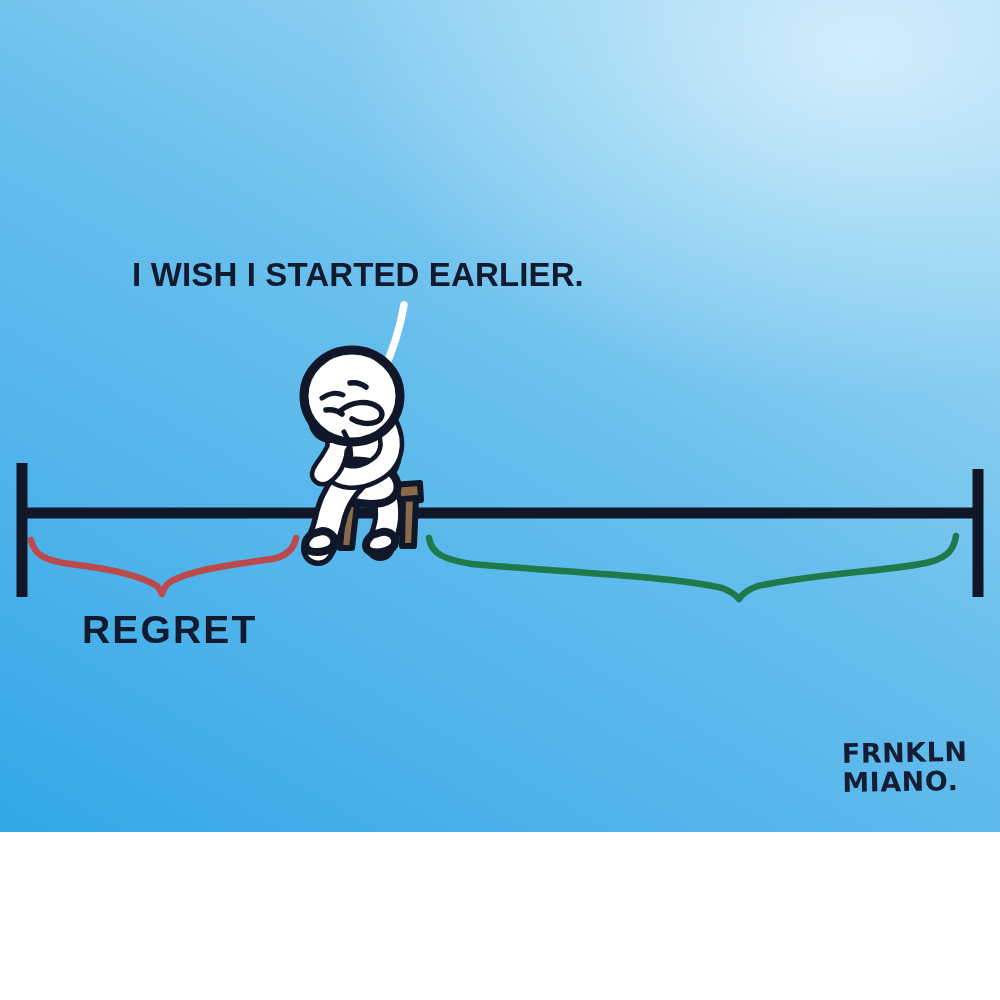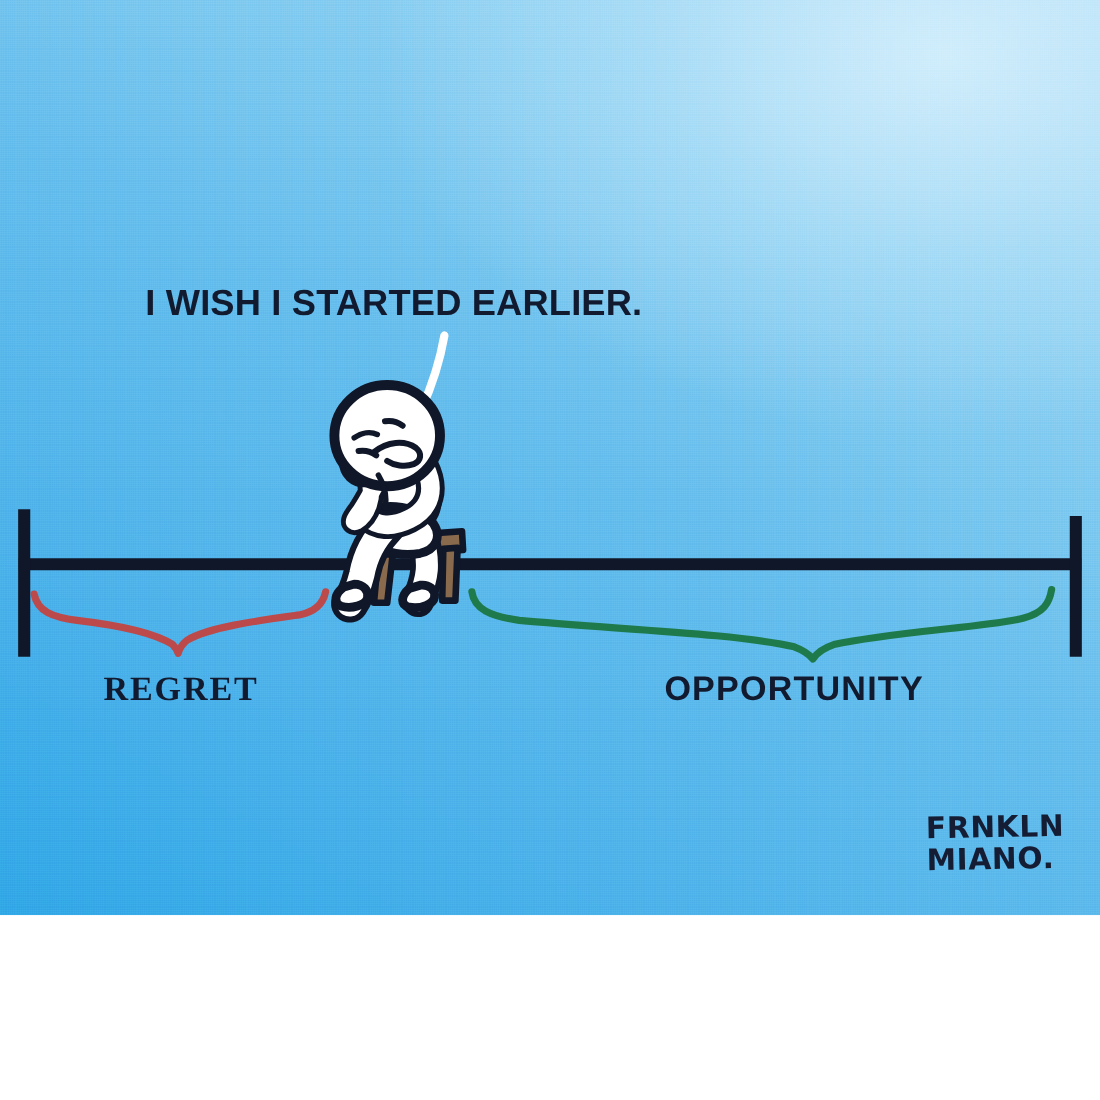--- a/index.html
+++ b/index.html
@@ -56,25 +56,24 @@
   #thought-text {
     left: 0; right: 0;
     top: 258px;
     text-align: center;
     font-size: 33px;
     letter-spacing: 0.004em;
     transform: translateX(-142px);
     font-stretch: condensed;
   }
   #label-regret {
-    left: 94px;
+    left: 82px;
     top: 610px;
-    font-size: 31px;
+    font-size: 39px;
     letter-spacing: 0.055em;
-    font-family: Liberation Serif, serif;
   }
   #label-opportunity {
     left: 604px;
     top: 610px;
     font-size: 31px;
     letter-spacing: 0.035em;
   }
   #signature {
     position: absolute;
     right: 32px;
@@ -209,20 +208,19 @@
                C 368,425 358,423 352,419" fill="none" stroke="#101728" stroke-width="5.5" stroke-linecap="round" stroke-linejoin="round"></path>
 
       <path d="M 344,432 C 350,442 352,452 350,462" fill="none" stroke="#101728" stroke-width="5" stroke-linecap="round"></path>
     </g>
   </svg>
 
   <div class="txt" id="thought-text">I WISH I STARTED EARLIER.</div>
 
   <div class="txt" id="label-regret">REGRET</div>
 
-  <div class="txt" id="label-opportunity">OPPORTUNITY</div>
 
   <div id="signature">
     <span>FRNKLN</span>
     <span>MIANO.</span>
   </div>
 
 </div>
 
 </body></html>

